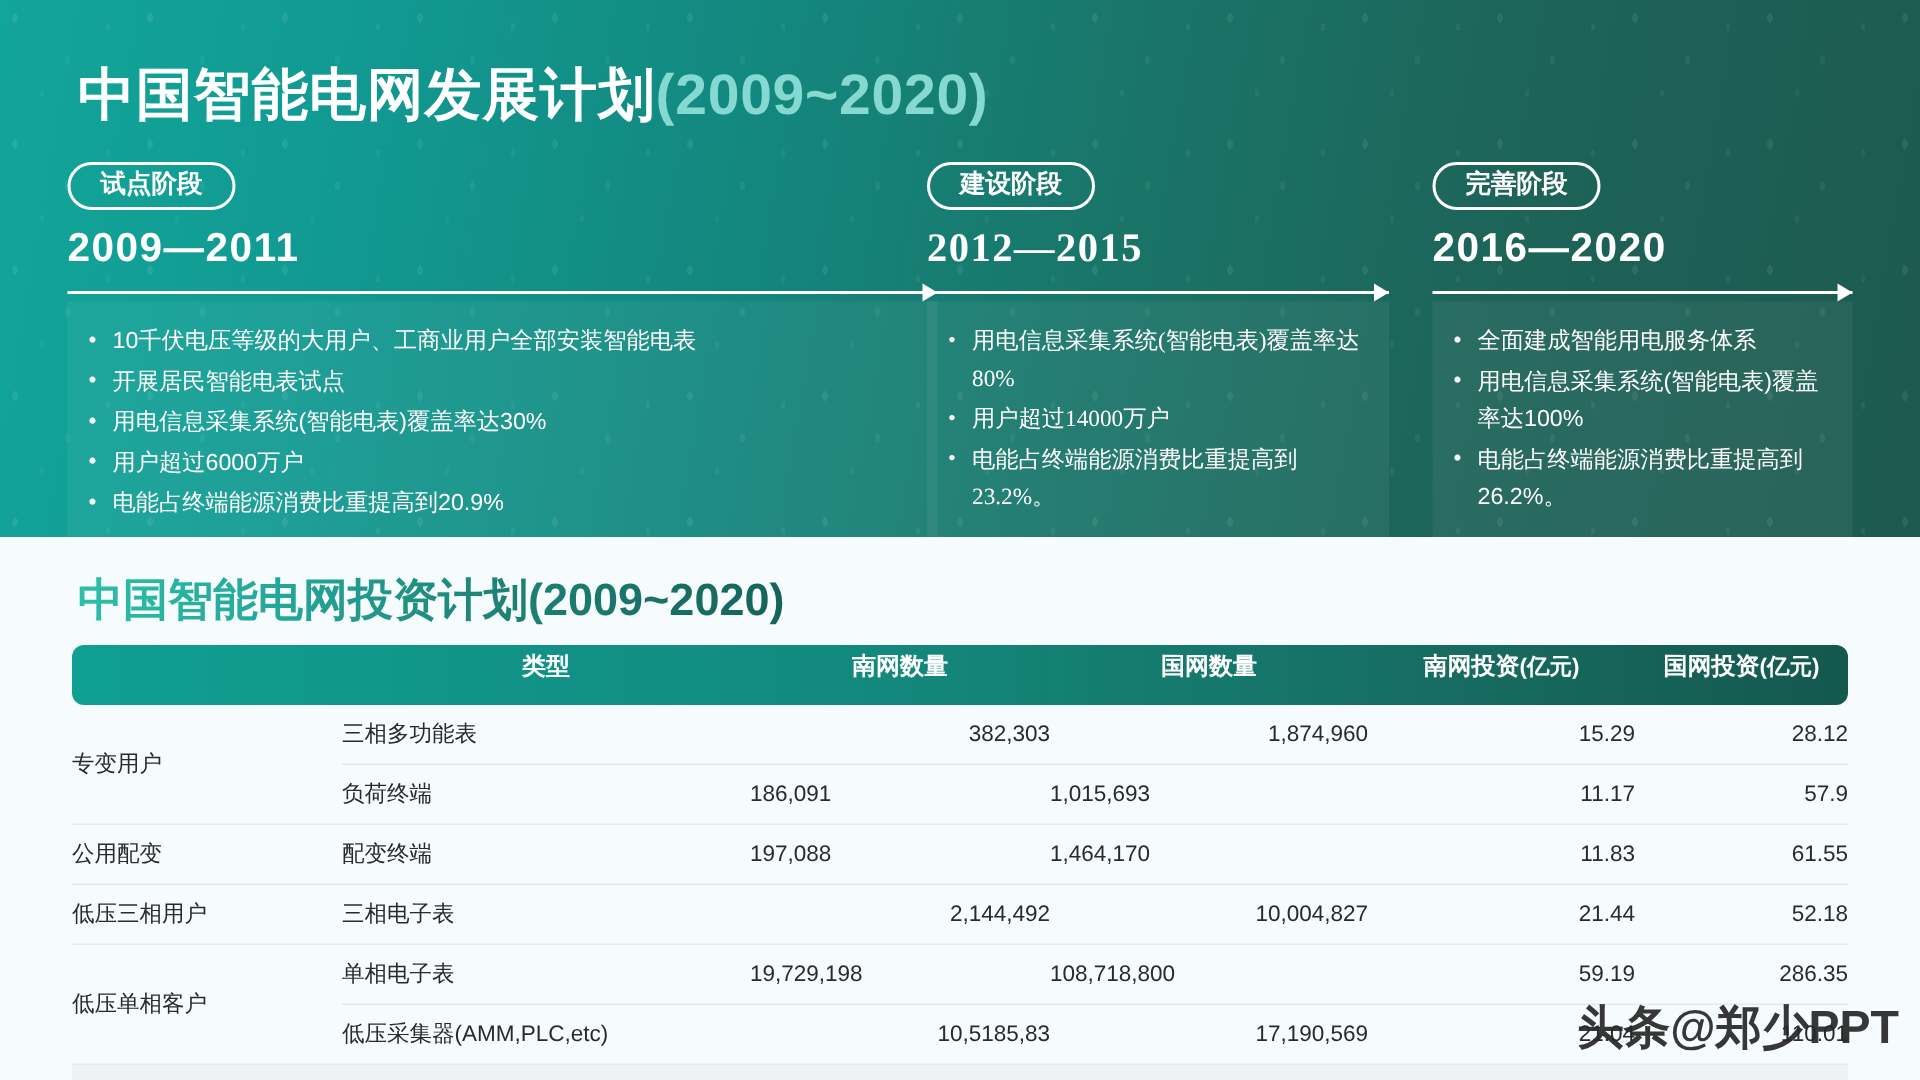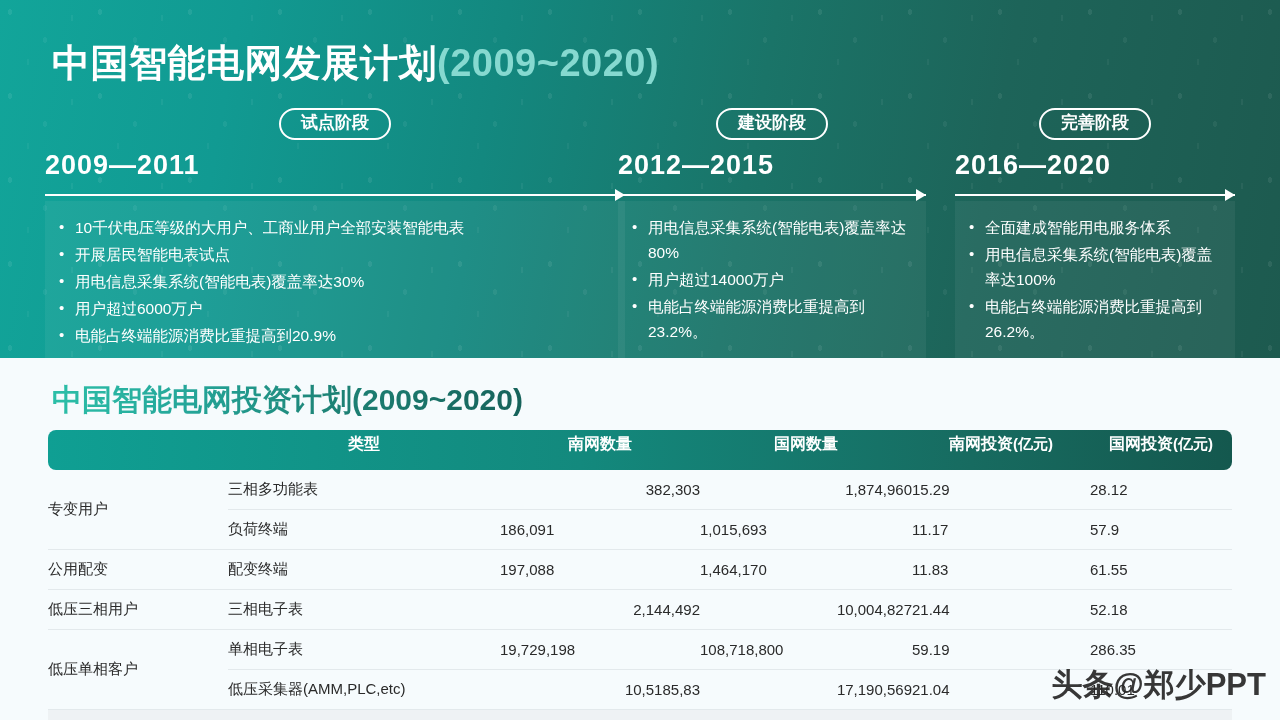--- a/index.html
+++ b/index.html
@@ -55,35 +55,35 @@
     font-weight: bold;
     color: #ffffff;
     letter-spacing: 0.5px;
     white-space: nowrap;
   }
   #main-title .yrs { color: #86d9d0; }
 
   
   .phase-col { position: absolute; top: 108px; }
   #phase-col-0 { left: 45px;  width: 580px; }
-  #phase-col-1 { left: 618px; width: 308px; }
+  #phase-col-1 { left: 618px; width: 308px; font-family: Liberation Serif, serif; }
   #phase-col-2 { left: 955px; width: 280px; }
 
   .phase-badge {
     display: inline-block;
     border: 2px solid #ffffff;
     border-radius: 16px;
     color: #ffffff;
     font-size: 17px;
     font-weight: bold;
     padding: 4px 20px 5px 20px;
     line-height: 1.1;
     white-space: nowrap;
   }
-  .badge-wrap { text-align: center; }
+  .badge-wrap { text-align: left; }
 
   .phase-year {
     text-align: left;
     color: #ffffff;
     font-size: 27px;
     font-weight: bold;
     margin-top: 10px;
     letter-spacing: 1px;
     white-space: nowrap;
   }
@@ -203,21 +203,21 @@
   .c-name   { width: 180px; padding-left: 10px !important; }
   .c-type   { width: 272px; }
   .c-nan    { width: 200px; }
   .c-guo    { width: 212px; }
   .c-naninv { width: 178px; }
   .c-guoinv { width: 142px; }
 
   .v-teal { color: #17a2a0; text-align: right; }
   .v-red  { color: #e01f26; }
   .v-grey { color: #a8b0b4; }
-  .v-dark { color: #2a2a2a; }
+  .v-dark { color: #2a2a2a; text-align: right; }
 
   #total-row td {
     background: #eef2f4;
     border-bottom: 3px solid #13837a;
     font-weight: bold;
     height: 36px;
   }
   #total-row .total-label { color: #1d7a70; font-size: 16px; }
   #total-row .total-val   { color: #13837a; font-size: 17px; }
 

